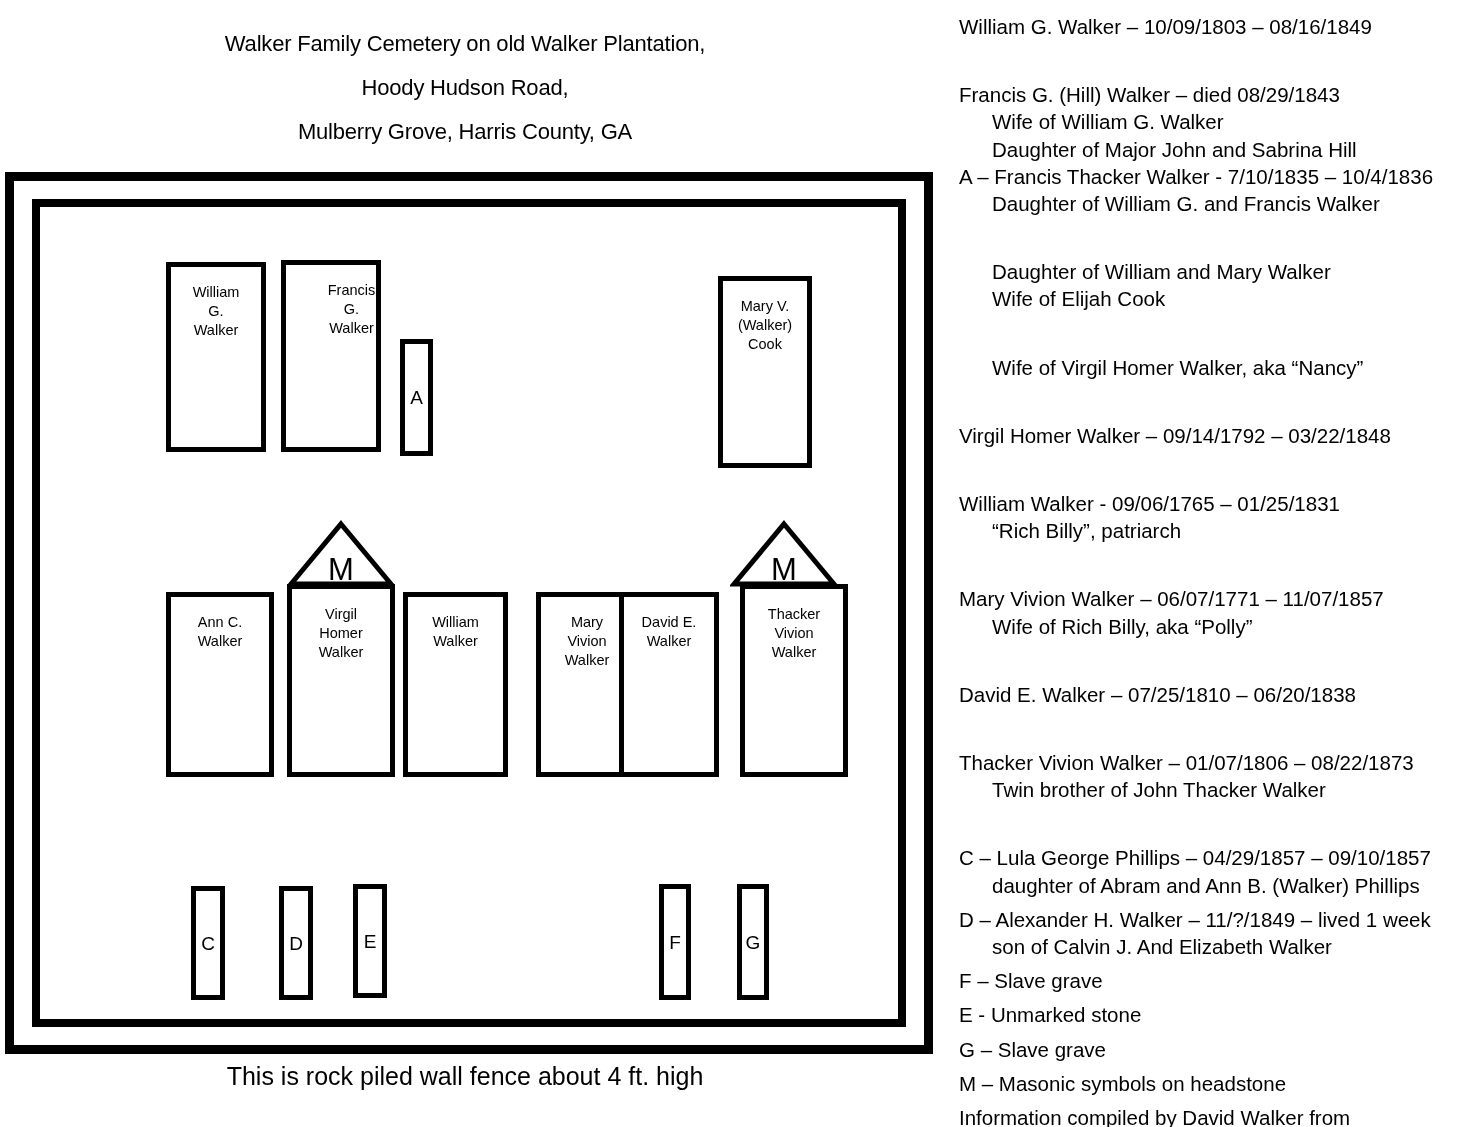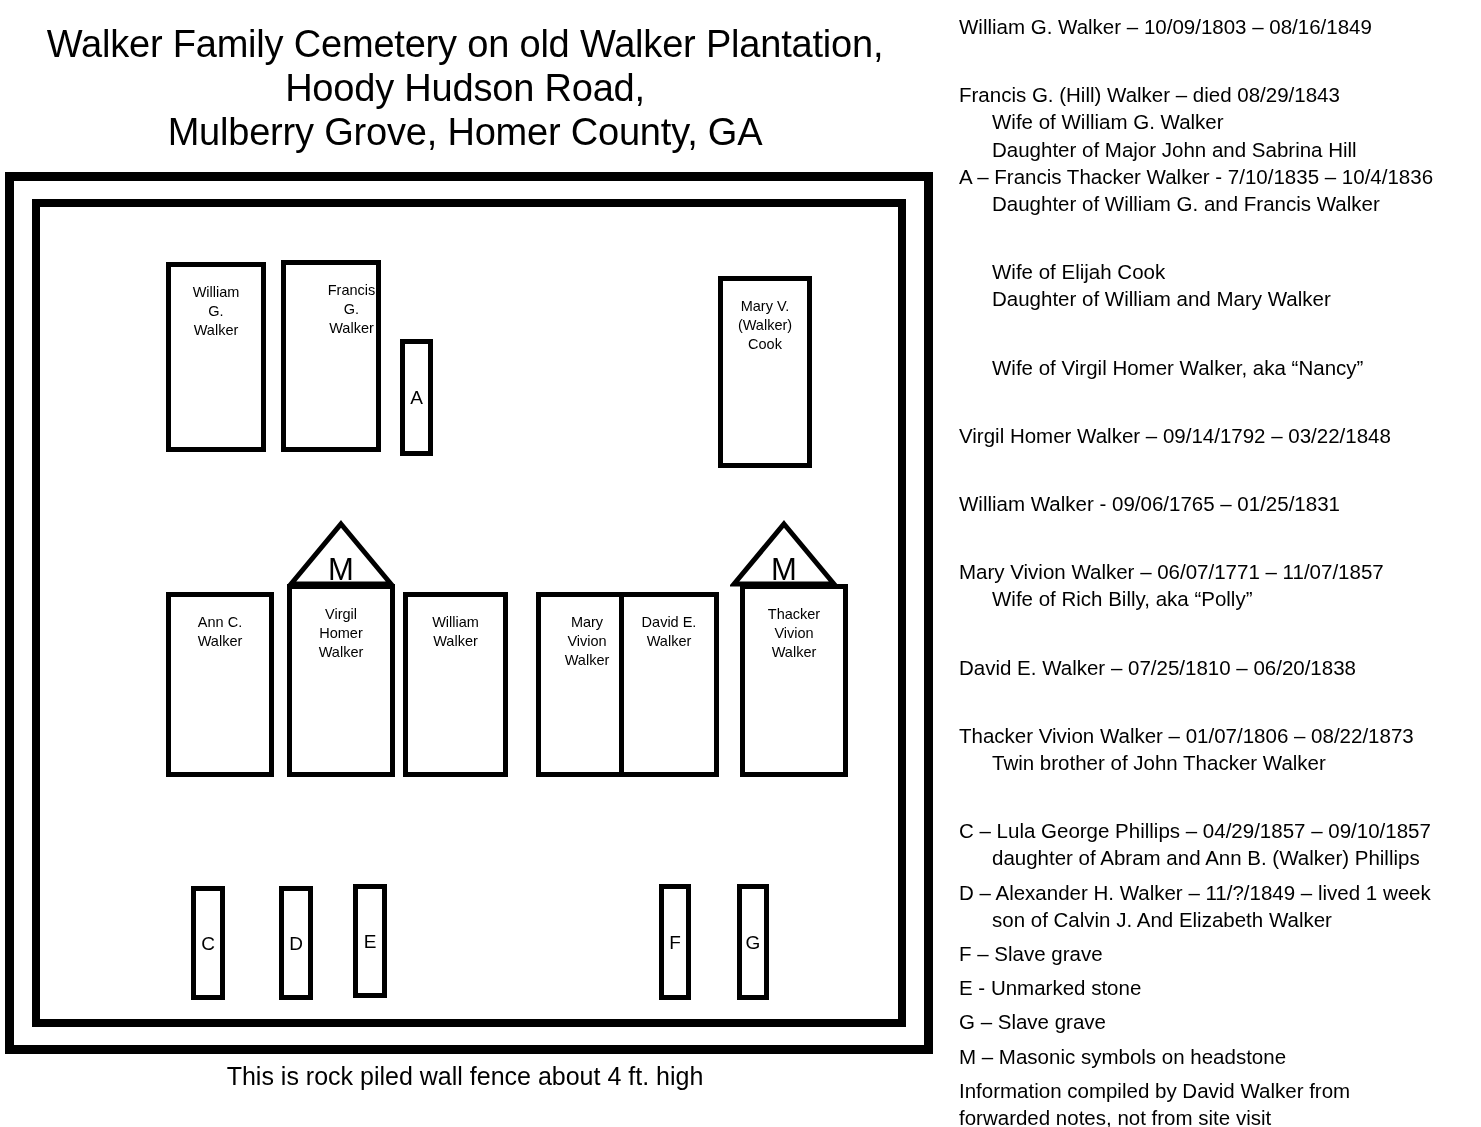--- a/index.html
+++ b/index.html
@@ -16,21 +16,21 @@
     color: #000000;
   }
 
   
   #title-block {
     position: absolute;
     left: 0;
     top: 22px;
     width: 930px;
     text-align: center;
-    font-size: 38px;
+    font-size: 22px;
     line-height: 44px;
     font-weight: 400;
     letter-spacing: -0.2px;
   }
   #title-block .tline { display: block; white-space: nowrap; }
 
   
   #plot-area {
     position: absolute;
     left: 5px;
@@ -129,21 +129,21 @@
   #notes-panel .line.sub  { padding-left: 33px; }
   #notes-panel .line.flush { padding-left: 0; }
   #notes-panel .gap { height: 27px; }
 </style>
 </head>
 <body>
 
 <div id="title-block">
   <span class="tline">Walker Family Cemetery on old Walker Plantation,</span>
   <span class="tline">Hoody Hudson Road,</span>
-  <span class="tline">Mulberry Grove, Homer County, GA</span>
+  <span class="tline">Mulberry Grove, Harris County, GA</span>
 </div>
 
 <div id="plot-area">
 
   <div id="fence-outer"></div>
   <div id="fence-inner"></div>
 
   <div class="grave" style="left:161px; top:90px; width:100px; height:190px;">
     <span class="gtext">William
 G.
@@ -241,37 +241,38 @@
   <div class="entry">
     <span class="line head">Francis G.  (Hill) Walker – died 08/29/1843</span>
     <span class="line sub">Wife of William G. Walker</span>
     <span class="line sub">Daughter of Major John and Sabrina Hill</span>
     <span class="line flush">A – Francis Thacker Walker - 7/10/1835 – 10/4/1836</span>
     <span class="line sub">Daughter of William G. and Francis Walker</span>
   </div>
   <div class="gap"></div>
 
   <div class="entry">
+    <span class="line sub">Daughter of William and Mary Walker</span>
     <span class="line sub">Wife of Elijah Cook</span>
-    <span class="line sub">Daughter of William and Mary Walker</span>
   </div>
   <div class="gap"></div>
 
   <div class="entry">
     <span class="line sub">Wife of Virgil Homer Walker, aka “Nancy”</span>
   </div>
   <div class="gap"></div>
 
   <div class="entry">
     <span class="line head">Virgil Homer Walker – 09/14/1792 – 03/22/1848</span>
   </div>
   <div class="gap"></div>
 
   <div class="entry">
     <span class="line head">William Walker - 09/06/1765 – 01/25/1831</span>
+    <span class="line sub">“Rich Billy”, patriarch</span>
   </div>
   <div class="gap"></div>
 
   <div class="entry">
     <span class="line head">Mary Vivion Walker – 06/07/1771 – 11/07/1857</span>
     <span class="line sub">Wife of Rich Billy, aka “Polly”</span>
   </div>
   <div class="gap"></div>
 
   <div class="entry">

